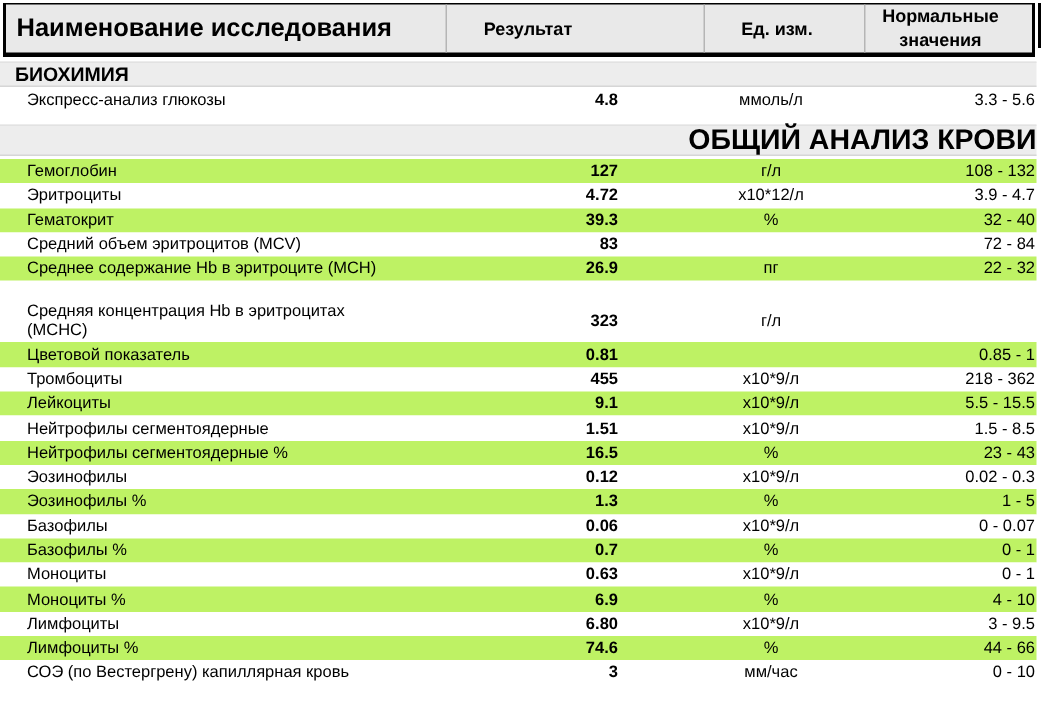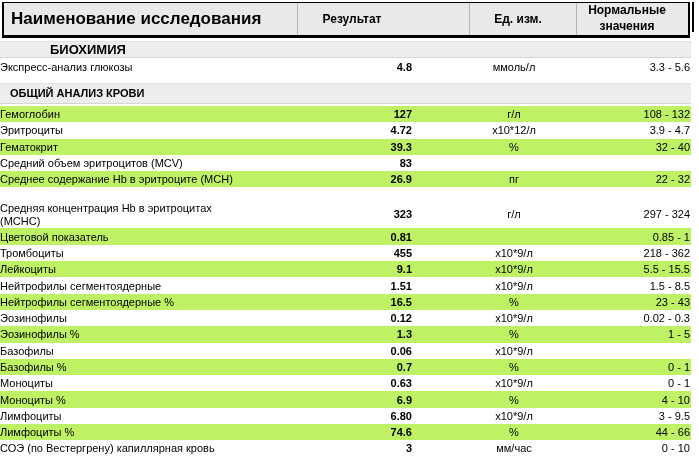--- a/index.html
+++ b/index.html
@@ -31,34 +31,34 @@
   .h-div.d1 { left:293px; } .h-div.d2 { left:465px; } .h-div.d3 { left:572px; }
 
   
   .edge-line { position:absolute; left:692px; top:0; width:2px; height:30px; background:#000; }
 
   
   .section-band {
     width:691px; background:#ededed;
     border-top:1px solid #e2e2e2; border-bottom:1px solid #d6d6d6;
   }
-  .band-bio { margin-top:3px; height:17px;padding-left:40px; }
+  .band-bio { margin-top:3px; height:17px; }
   .band-cbc { margin-top:7px; height:21px; }
   .section-title { padding-left:10px; font-weight:bold; }
   .band-bio .section-title { font-size:13px; line-height:15px; }
-  .band-cbc .section-title { font-size:11px; line-height:19px; }
+  .band-cbc .section-title { font-size:19px; line-height:19px;text-align:right; }
 
   
   .rows-cbc { margin-top:2px; }
   .r { position:relative; width:691px; height:16.3px; background:#fff; }
   .r.stripe { background:#bef264; }
   .r.glucose { height:18px; }
   .r.tall { height:28px;margin-top:13px; }
   .cell { position:absolute; top:50%; transform:translateY(-50%); font-size:11px; }
-  .c-name { left:0; white-space:nowrap; }
+  .c-name { left:18px; white-space:nowrap; }
   .r.tall .c-name { white-space:normal; width:300px; line-height:12.5px; }
   .r.tall .c-name span { display:block; }
   .c-result { left:308px; width:104px; text-align:right; font-weight:bold; }
   .c-units  { left:441px; width:146px; text-align:center; }
   .c-normal { left:556px; width:134px; text-align:right; }
 </style>
 </head>
 <body>
 
 <div id="report">
@@ -108,37 +108,37 @@
     <div class="r stripe">
       <div class="cell c-name">Гематокрит</div>
       <div class="cell c-result">39.3</div>
       <div class="cell c-units">%</div>
       <div class="cell c-normal">32 - 40</div>
     </div>
 
     <div class="r">
       <div class="cell c-name">Средний объем эритроцитов (MCV)</div>
       <div class="cell c-result">83</div>
+      <div class="cell c-normal">72 - 84</div>
     </div>
 
     <div class="r stripe">
       <div class="cell c-name">Среднее содержание Hb в эритроците (MCH)</div>
       <div class="cell c-result">26.9</div>
       <div class="cell c-units">пг</div>
       <div class="cell c-normal">22 - 32</div>
     </div>
 
     <div class="r tall">
       <div class="cell c-name">
         <span>Средняя концентрация Hb в эритроцитах</span>
         <span>(MCHC)</span>
       </div>
       <div class="cell c-result">323</div>
       <div class="cell c-units">г/л</div>
-      <div class="cell c-normal">297 - 324</div>
     </div>
 
     <div class="r stripe">
       <div class="cell c-name">Цветовой показатель</div>
       <div class="cell c-result">0.81</div>
       <div class="cell c-units"></div>
       <div class="cell c-normal">0.85 - 1</div>
     </div>
 
     <div class="r">
@@ -180,20 +180,21 @@
       <div class="cell c-name">Эозинофилы %</div>
       <div class="cell c-result">1.3</div>
       <div class="cell c-units">%</div>
       <div class="cell c-normal">1 - 5</div>
     </div>
 
     <div class="r">
       <div class="cell c-name">Базофилы</div>
       <div class="cell c-result">0.06</div>
       <div class="cell c-units">х10*9/л</div>
+      <div class="cell c-normal">0 - 0.07</div>
     </div>
 
     <div class="r stripe">
       <div class="cell c-name">Базофилы %</div>
       <div class="cell c-result">0.7</div>
       <div class="cell c-units">%</div>
       <div class="cell c-normal">0 - 1</div>
     </div>
 
     <div class="r">

